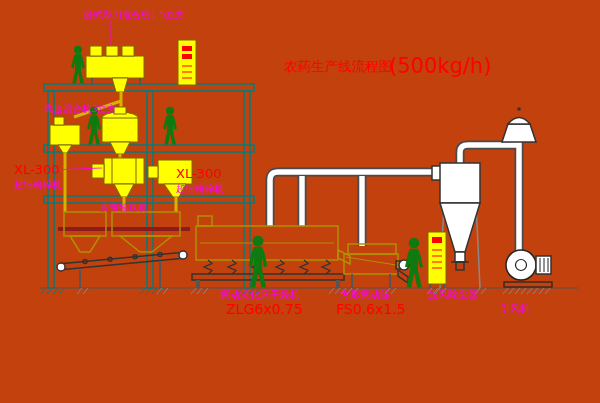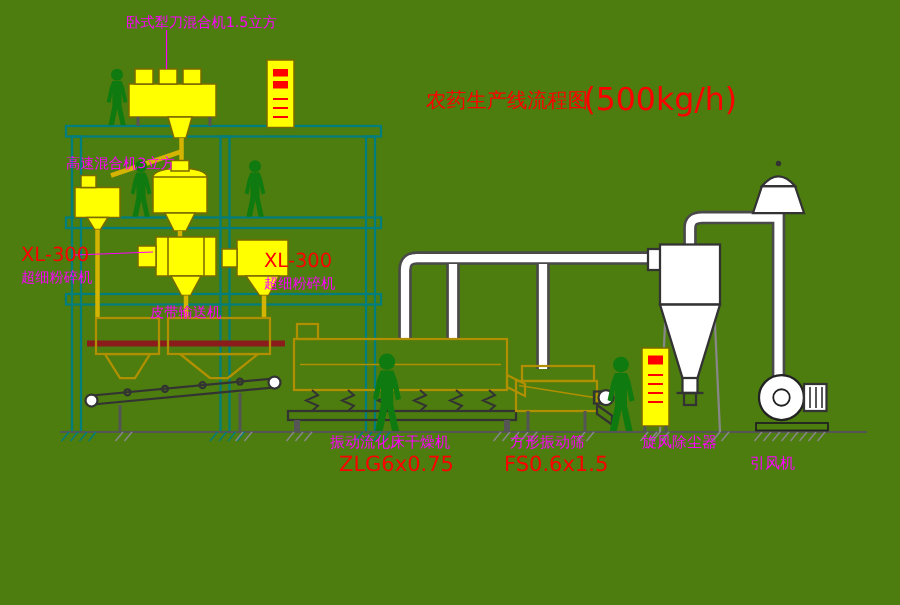--- a/index.html
+++ b/index.html
@@ -1,17 +1,17 @@
 <!DOCTYPE html>
 <html><head>
 <meta charset="utf-8">
 <style>
   html,body{margin:0;padding:0;background:#fff;}
   .stage{
-    position:relative;width:600px;height:403px;background:#4d7c0f;overflow:hidden;
+    position:relative;width:600px;height:403px;background:#c2410c;overflow:hidden;
     font-family:"DejaVu Sans", sans-serif;
   }
   .stage svg{position:absolute;left:0;top:0;}
   text{font-family:"DejaVu Sans", sans-serif;}
   .lbl{fill:#ff00ff;}
   .mdl{fill:#ff0000;}
   .ttl{fill:#ff0000;}
   .pipe-o{stroke:#4a4a4a;stroke-width:9;fill:none;stroke-linejoin:round;}
   .pipe-i{stroke:#ffffff;stroke-width:5.5;fill:none;stroke-linejoin:round;}
   .teal{stroke:#007d7d;stroke-width:1.5;fill:none;}

